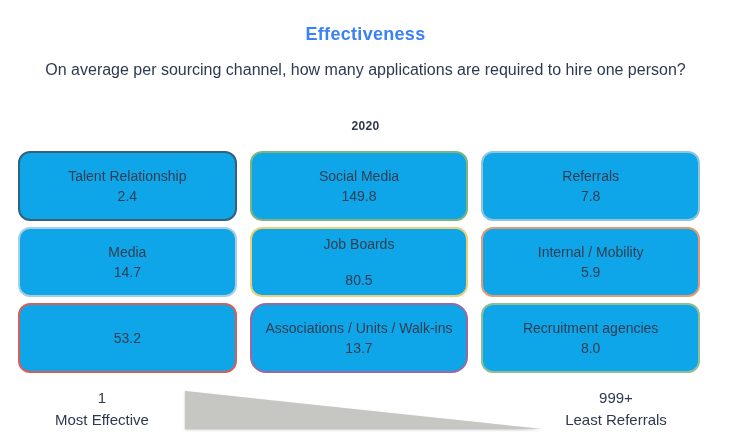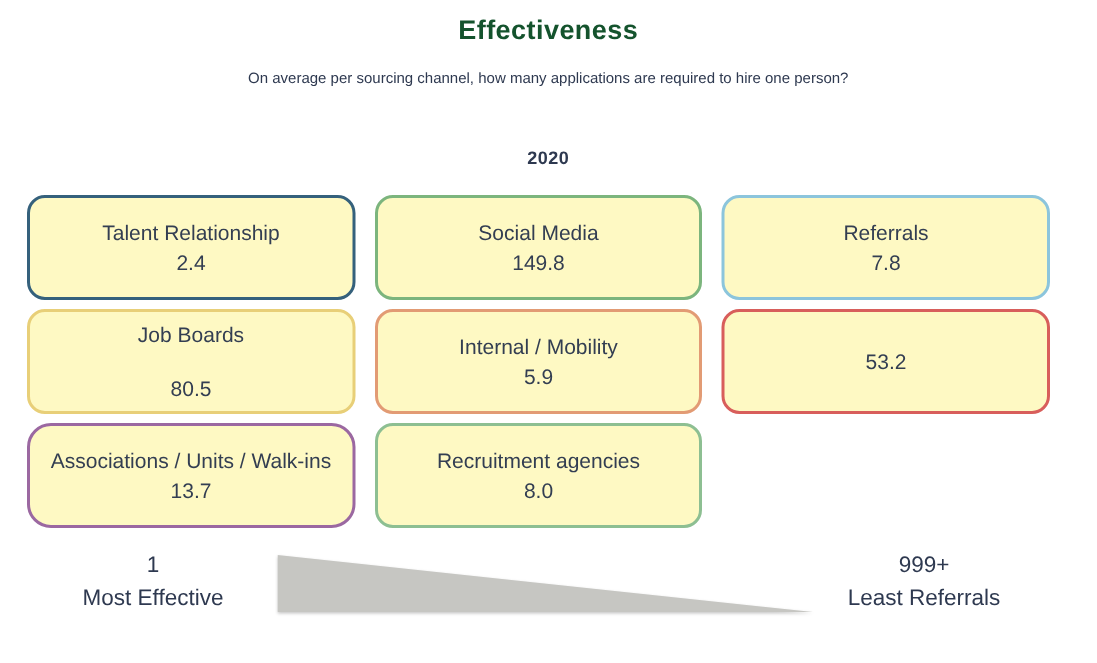--- a/index.html
+++ b/index.html
@@ -4,31 +4,31 @@
 <style>
   * { margin: 0; padding: 0; box-sizing: border-box; }
   html, body { width: 731px; height: 442px; }
   body {
     background: #ffffff;
     font-family: "Liberation Sans", sans-serif;
     color: #333e52;
     overflow: hidden;
   }
   .title {
-    padding-top: 10px;
+    padding-top: 24px;
     text-align: center;
     font-size: 18px;
     font-weight: 700;
-    color: #14532d;
+    color: #3b82f6;
     letter-spacing: 0.3px;
   }
   .subtitle {
     margin-top: 16px;
     text-align: center;
-    font-size: 10px;
+    font-size: 16px;
     color: #2e3950;
   }
   .year {
     margin-top: 40px;
     text-align: center;
     font-size: 12px;
     font-weight: 700;
     color: #2e3950;
     letter-spacing: 0.3px;
   }
@@ -36,21 +36,21 @@
     margin: 18px 31px 0 18px;
     display: grid;
     grid-template-columns: repeat(3, 1fr);
     column-gap: 13px;
     row-gap: 6px;
   }
   .card {
     height: 70px;
     border: 2px solid #999;
     border-radius: 12px;
-    background: #fef9c3;
+    background: #0ea5e9;
     display: flex;
     flex-direction: column;
     align-items: center;
     justify-content: center;
     text-align: center;
     padding: 0 8px;
   }
   .card-label, .card-value {
     font-size: 14px;
     line-height: 20px;
@@ -95,20 +95,24 @@
     <div class="card-value">2.4</div>
   </div>
   <div class="card" style="border-color: rgb(124, 181, 125);">
     <div class="card-label">Social Media</div>
     <div class="card-value">149.8</div>
   </div>
   <div class="card" style="border-color: rgb(140, 197, 220);">
     <div class="card-label">Referrals</div>
     <div class="card-value">7.8</div>
   </div>
+  <div class="card" style="border-color: rgb(167, 206, 225);">
+    <div class="card-label">Media</div>
+    <div class="card-value">14.7</div>
+  </div>
   <div class="card" style="border-color: rgb(232, 207, 120); gap: 16px;">
     <div class="card-label">Job Boards</div>
     <div class="card-value">80.5</div>
   </div>
   <div class="card" style="border-color: rgb(226, 155, 116);">
     <div class="card-label">Internal / Mobility</div>
     <div class="card-value">5.9</div>
   </div>
   <div class="card" style="border-color: rgb(216, 94, 91);">
     <div class="card-value">53.2</div>

